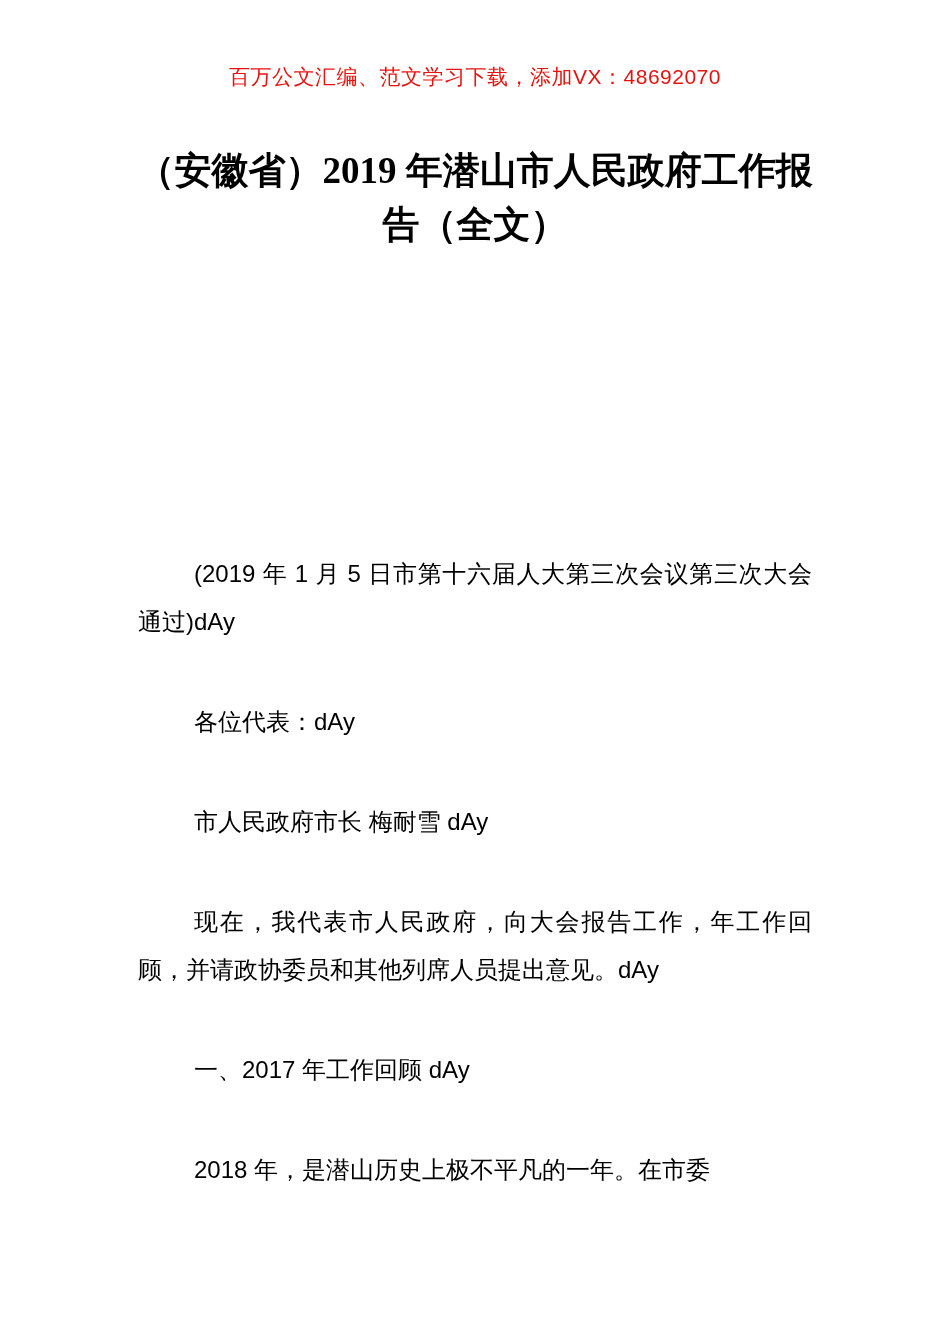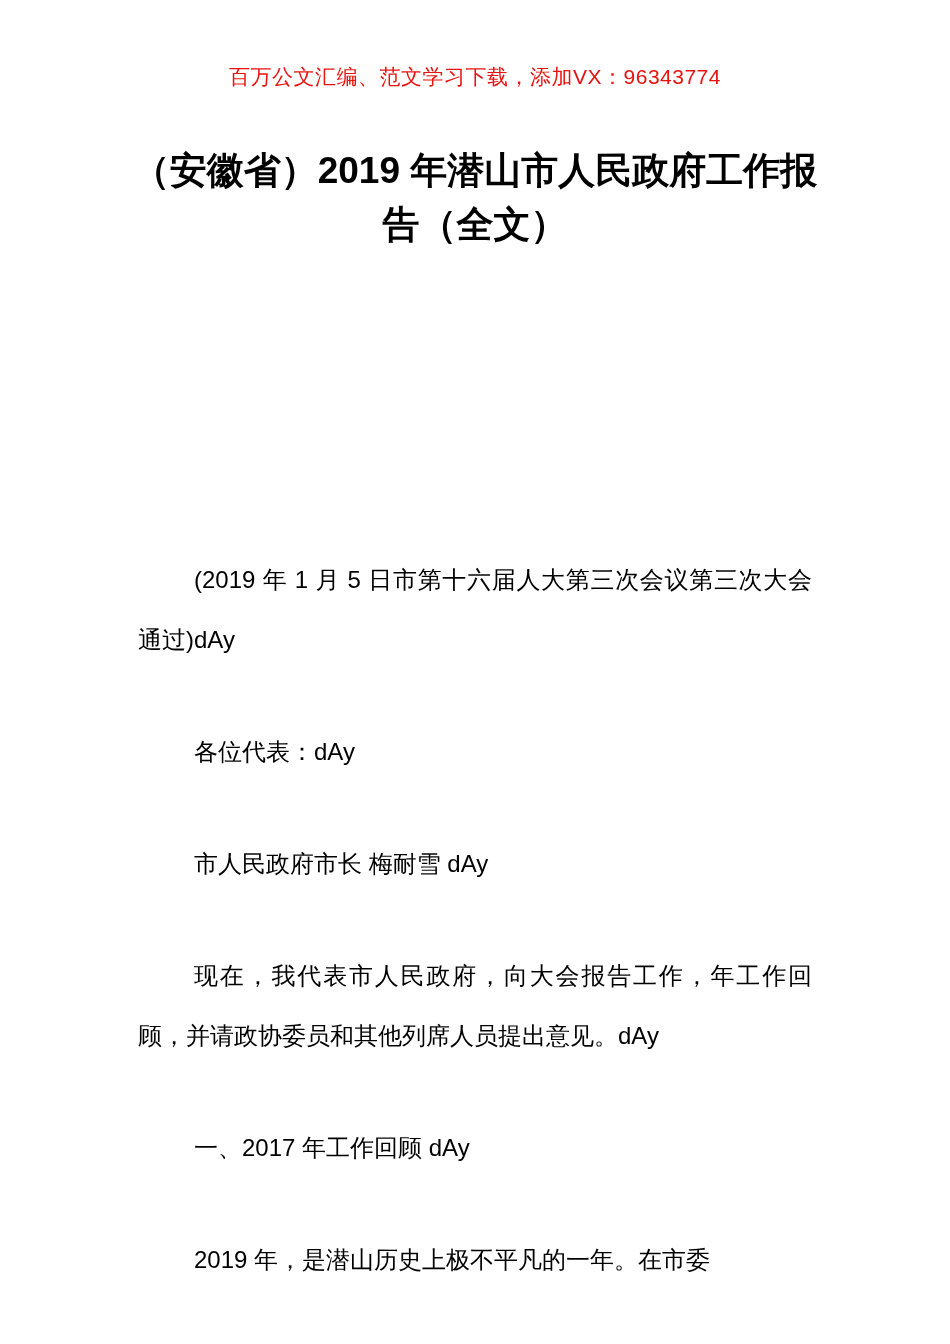--- a/index.html
+++ b/index.html
@@ -29,52 +29,53 @@
     letter-spacing: 0.5px;
   }
   .doc-title {
     width: 700px;
     margin: 54px auto 0 auto;
     text-align: center;
     font-size: 37px;
     line-height: 54px;
     font-weight: 700;
     color: #000000;
+    font-family: Liberation Serif, serif;
   }
   .title-spacer {
     height: 298px;
   }
   .doc-body {
     padding: 0 138px;
     font-size: 24px;
-    line-height: 60px;
+    line-height: 48px;
     text-align: justify;
     color: #000000;
   }
   .doc-body p {
     margin: 0 0 52px 0;
     text-indent: 56px;
   }
   .doc-body p:last-child {
     margin-bottom: 0;
   }
 </style>
 </head>
 <body style="background: rgb(255, 255, 255); color: rgb(0, 0, 0);">
 
 <div class="page">
 
-  <div class="promo-banner" style="color: rgb(232, 18, 15);">百万公文汇编、范文学习下载，添加VX：96343774</div>
+  <div class="promo-banner" style="color: rgb(232, 18, 15);">百万公文汇编、范文学习下载，添加VX：48692070</div>
 
   <h1 class="doc-title">（安徽省）2019 年潜山市人民政府工作报告（全文）</h1>
 
   <div class="title-spacer"></div>
 
   <div class="doc-body">
     <p>(2019 年 1 月 5 日市第十六届人大第三次会议第三次大会通过)dAy</p>
     <p>各位代表：dAy</p>
     <p>市人民政府市长 梅耐雪 dAy</p>
     <p>现在，我代表市人民政府，向大会报告工作，年工作回顾，并请政协委员和其他列席人员提出意见。dAy</p>
     <p>一、2017 年工作回顾 dAy</p>
-    <p>2019 年，是潜山历史上极不平凡的一年。在市委</p>
+    <p>2018 年，是潜山历史上极不平凡的一年。在市委</p>
   </div>
 
 </div>
 
 </body></html>

